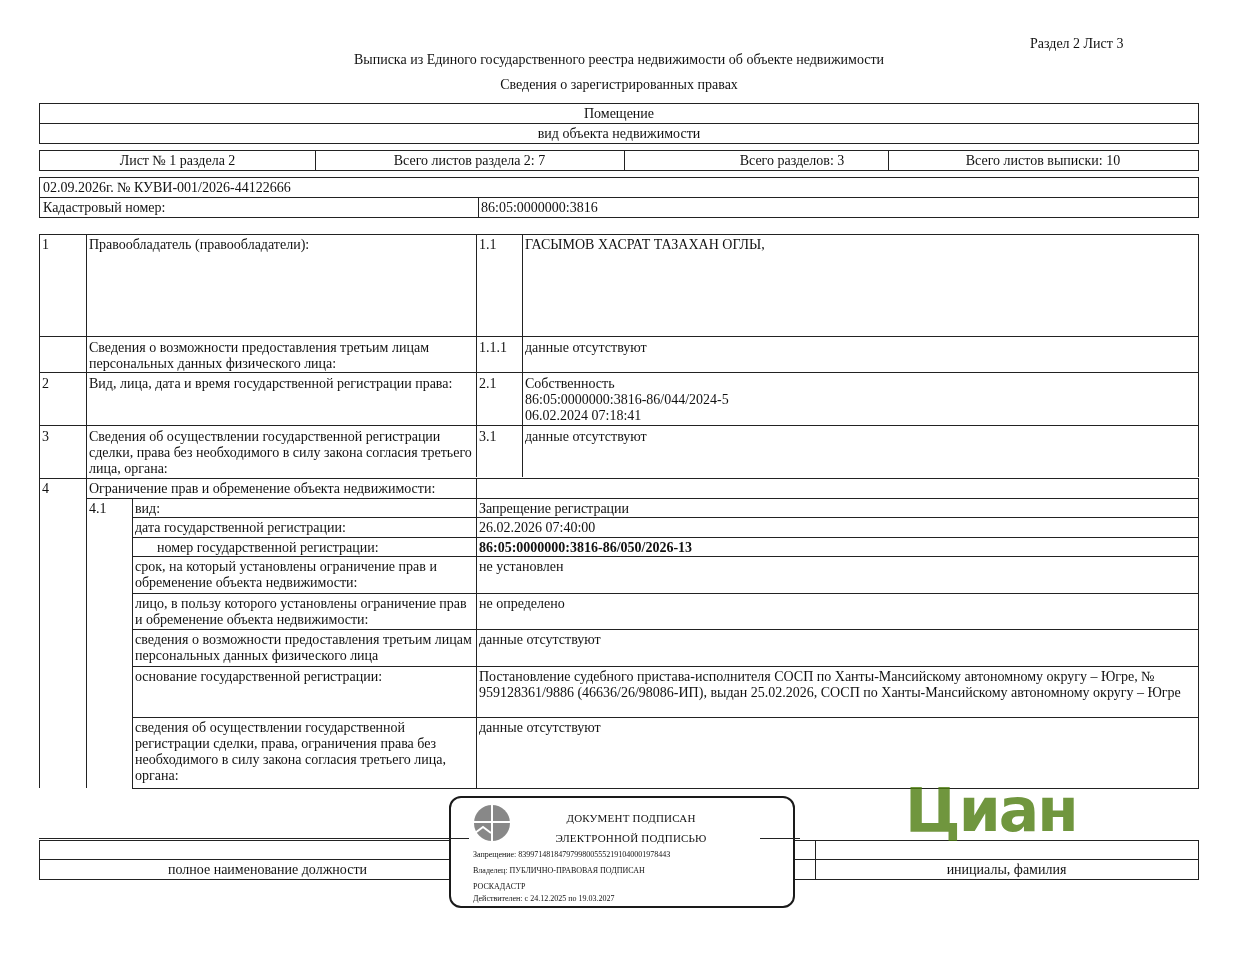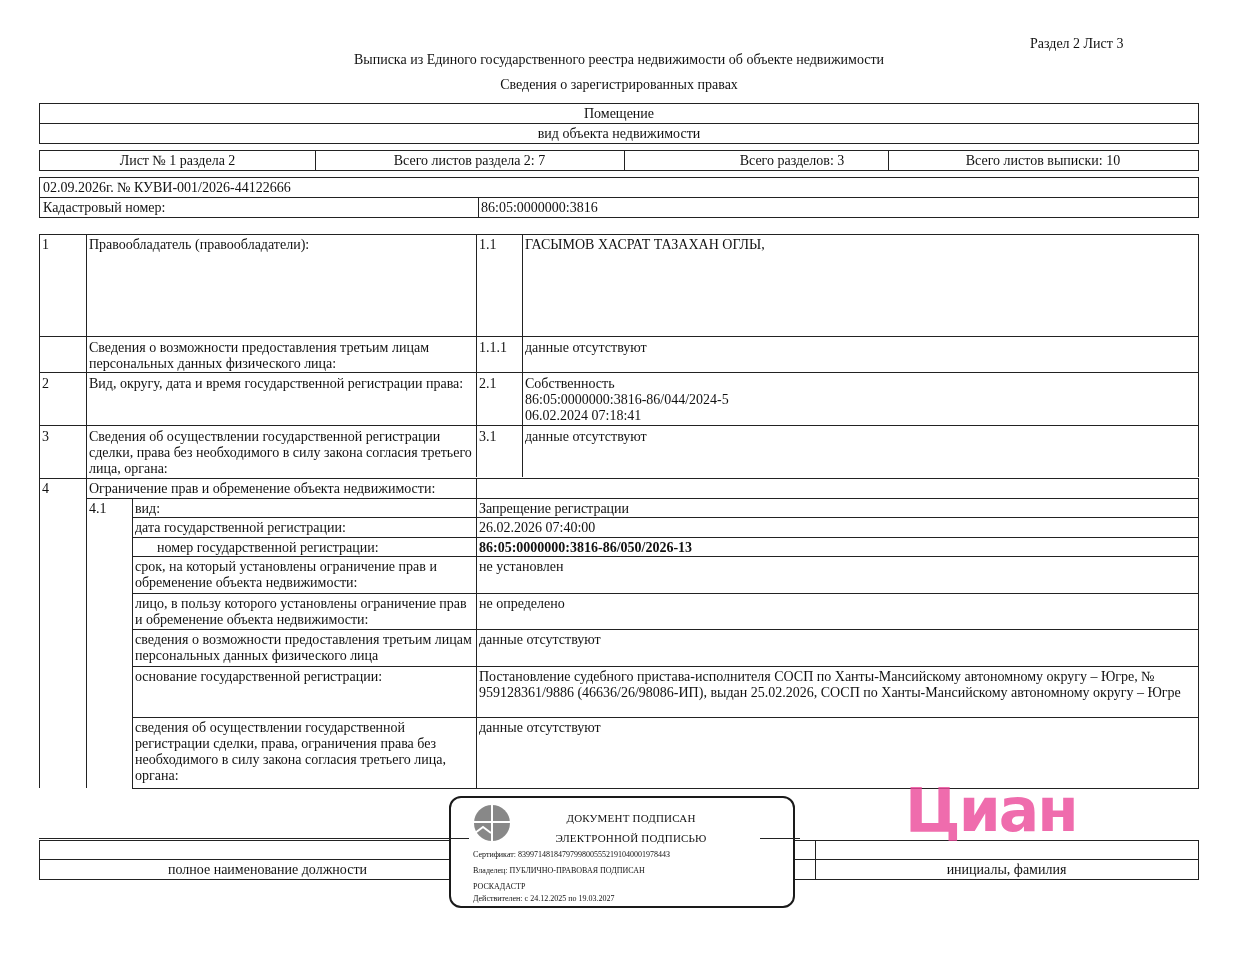--- a/index.html
+++ b/index.html
@@ -16,21 +16,21 @@
   .hl { position:absolute; height:0; border-top:1.5px solid #222; }
   .vl { position:absolute; width:0; border-left:1.5px solid #222; }
 
   
   .stamp { position:absolute; left:449px; top:796px; width:346px; height:112px;
            border:2.5px solid #1a1a1a; border-radius:12px; box-sizing:border-box; background:#fff; }
   .stamp .t { position:absolute; font-size:10px; }
   .stamp .big { font-size:11px; letter-spacing:0.2px; }
   .stamp .sm { font-size:8px; }
 
-  .watermark { position:absolute; left:905px; top:775px; color:#ec4899; font-family:"DejaVu Sans", sans-serif;
+  .watermark { position:absolute; left:905px; top:775px; color:#4d7c0f; font-family:"DejaVu Sans", sans-serif;
                font-size:60px; font-weight:bold; letter-spacing:-2px; opacity:0.8; }
 </style>
 </head>
 <body>
 
 <div class="abs hdr-right">Раздел 2  Лист 3</div>
 <div class="abs title1 ctr">Выписка из Единого государственного реестра недвижимости об объекте недвижимости</div>
 <div class="abs title2 ctr">Сведения о зарегистрированных правах</div>
 
 <div class="box" style="left:39px;top:103px;width:1160px;height:41px;">
@@ -68,21 +68,21 @@
 <div class="cell" style="left:476px;top:237px;width:46px;">1.1</div>
 <div class="cell" style="left:522px;top:237px;width:676px;">ГАСЫМОВ ХАСРАТ ТАЗАХАН ОГЛЫ,</div>
 <div class="hl" style="left:39px;top:336px;width:1160px;"></div>
 
 <div class="cell" style="left:86px;top:340px;width:390px;">Сведения о возможности предоставления третьим лицам персональных данных физического лица:</div>
 <div class="cell" style="left:476px;top:340px;width:46px;">1.1.1</div>
 <div class="cell" style="left:522px;top:340px;width:676px;">данные отсутствуют</div>
 <div class="hl" style="left:39px;top:372px;width:1160px;"></div>
 
 <div class="cell" style="left:39px;top:376px;width:47px;">2</div>
-<div class="cell" style="left:86px;top:376px;width:390px;">Вид, округу, дата и время государственной регистрации права:</div>
+<div class="cell" style="left:86px;top:376px;width:390px;">Вид, лица, дата и время государственной регистрации права:</div>
 <div class="cell" style="left:476px;top:376px;width:46px;">2.1</div>
 <div class="cell" style="left:522px;top:376px;width:676px;">
   <div>Собственность</div>
   <div>86:05:0000000:3816-86/044/2024-5</div>
   <div>06.02.2024 07:18:41</div>
 </div>
 <div class="hl" style="left:39px;top:425px;width:1160px;"></div>
 
 <div class="cell" style="left:39px;top:429px;width:47px;">3</div>
 <div class="cell" style="left:86px;top:429px;width:390px;">Сведения об осуществлении государственной регистрации сделки, права без необходимого в силу закона согласия третьего лица, органа:</div>
@@ -140,20 +140,20 @@
 
 <div class="stamp">
   <svg class="t" style="left:21px;top:5px;" width="40" height="40" viewBox="0 0 40 40">
     <circle cx="20" cy="20" r="18" fill="#888"></circle>
     <rect x="19" y="0" width="2" height="40" fill="#fff"></rect>
     <rect x="0" y="18" width="40" height="2" fill="#fff"></rect>
     <polyline points="3,30 11,24 19,30" fill="none" stroke="#fff" stroke-width="2"></polyline>
   </svg>
   <div class="t big ctr" style="left:60px;top:14px;width:240px;">ДОКУМЕНТ ПОДПИСАН</div>
   <div class="t big ctr" style="left:60px;top:34px;width:240px;">ЭЛЕКТРОННОЙ ПОДПИСЬЮ</div>
-  <div class="t sm" style="left:22px;top:52px;">Сертификат: 8399714818479799800555219104000197844З</div>
+  <div class="t sm" style="left:22px;top:52px;">Запрещение: 8399714818479799800555219104000197844З</div>
   <div class="t sm" style="left:22px;top:68px;">Владелец: ПУБЛИЧНО-ПРАВОВАЯ ПОДПИСАН</div>
   <div class="t sm" style="left:22px;top:84px;">РОСКАДАСТР</div>
   <div class="t sm" style="left:22px;top:96px;">Действителен: с 24.12.2025 по 19.03.2027</div>
 </div>
 
 <div class="hl" style="left:39px;top:838px;width:430px;"></div>
 <div class="hl" style="left:760px;top:838px;width:40px;"></div>
 
 </body></html>

